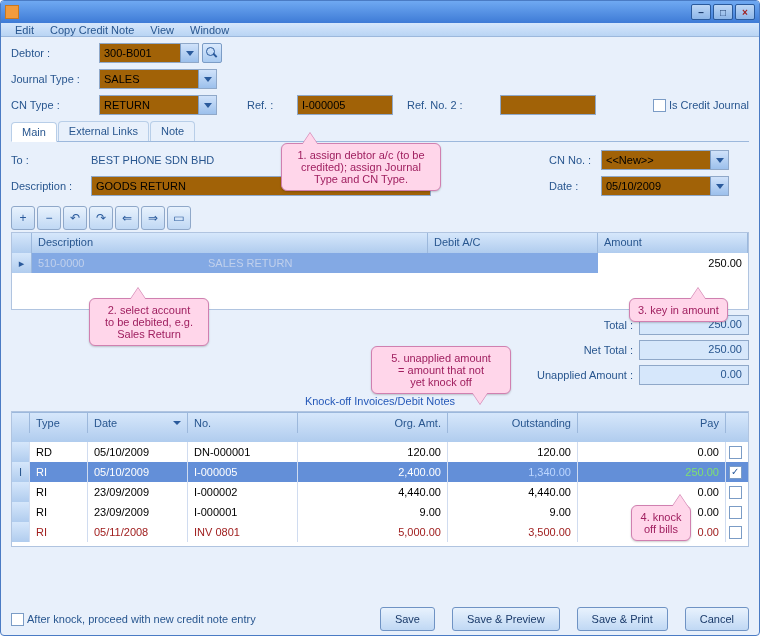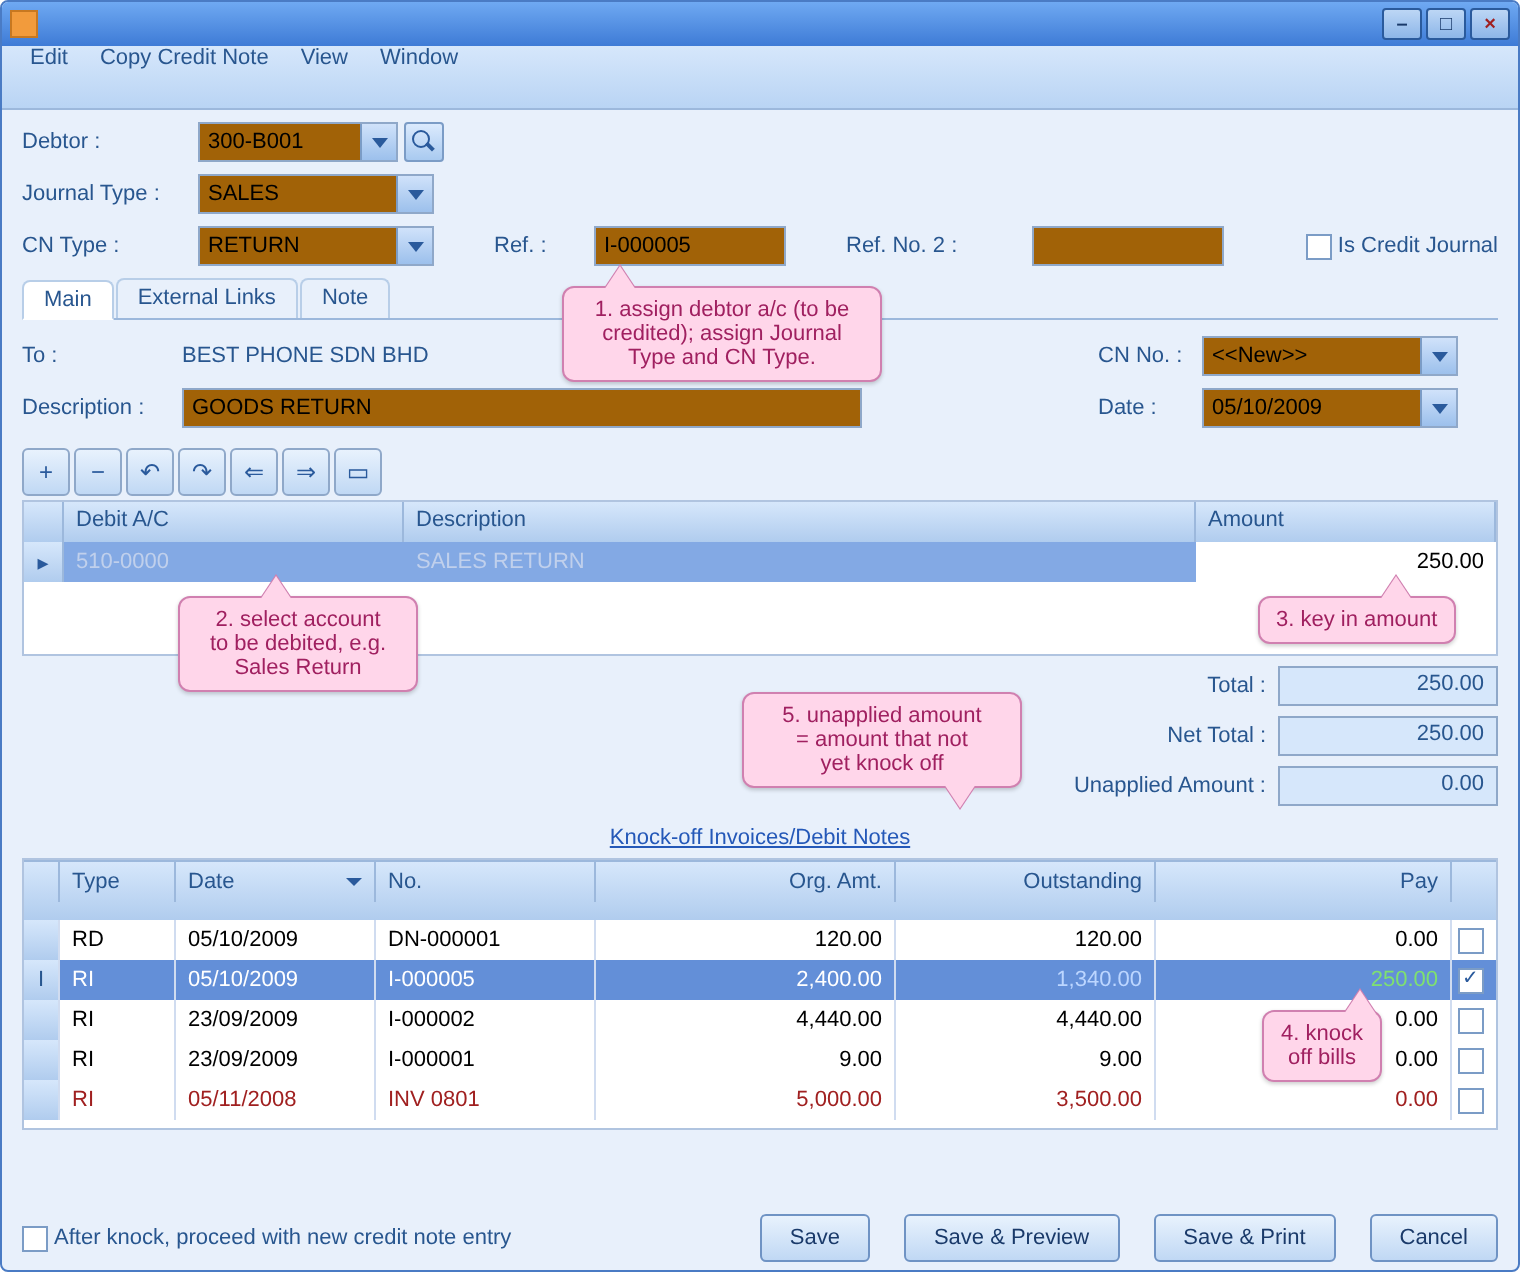--- a/index.html
+++ b/index.html
@@ -3,21 +3,21 @@
 <meta charset="utf-8">
 <style>
 * { box-sizing: border-box; margin: 0; padding: 0; font-family: Tahoma, Arial, sans-serif; font-size: 11px; }
 body { background: #fff; }
 .window { width: 760px; height: 636px; border: 1px solid #4a7bc4; border-radius: 4px; overflow: hidden; background: #e8f0fb; }
 .titlebar { height: 22px; background: linear-gradient(#6fa9f2, #3e7bd6); display: flex; align-items: center; padding: 0 4px; color: #fff; font-weight: bold; }
 .titlebar .title-icon { width: 14px; height: 14px; background: #f29b3c; border: 1px solid #c87820; margin-right: 4px; }
 .titlebar .spacer { flex: 1; }
 .win-btn { width: 20px; height: 16px; margin-left: 2px; background: linear-gradient(#bcd6f5,#8db6e8); border: 1px solid #2a5a9c; border-radius: 2px; display: flex; align-items: center; justify-content: center; color: #1a3a6a; font-weight: bold; font-size: 10px; cursor: pointer; }
 .win-btn.close { color: #a02020; }
-.menubar { height: 32px; background: linear-gradient(#d6e7fb,#b9d4f4); border-bottom: 1px solid #9cb8dc; display: flex; padding-left: 6px; }
+.menubar { height: 14px; background: linear-gradient(#d6e7fb,#b9d4f4); border-bottom: 1px solid #9cb8dc; display: flex; align-items: center; padding-left: 6px; }
 .menu-item { color: #28568f; padding: 0 8px; cursor: pointer; }
 .form-area { padding: 4px 10px 2px; }
 .form-row { display: flex; align-items: center; height: 24px; margin-bottom: 2px; }
 .form-label { color: #28568f; width: 88px; }
 .combo, .tbox { height: 20px; background: #a16207; border: 1px solid #8fa8c9; padding: 0 4px; display: flex; align-items: center; }
 .combo { position: relative; }
 .combo-btn { position: absolute; right: 0; top: 0; width: 18px; height: 18px; background: linear-gradient(#d0e2fa,#9cc0ec); border-left: 1px solid #7b9cc6; display: flex; align-items: center; justify-content: center; cursor: pointer; }
 .triangle-down { width: 0; height: 0; border-left: 4px solid transparent; border-right: 4px solid transparent; border-top: 5px solid #2a5a9c; }
 .search-btn { width: 20px; height: 20px; margin-left: 3px; background: linear-gradient(#dbeafd,#a9caf0); border: 1px solid #7b9cc6; border-radius: 2px; display: flex; align-items: center; justify-content: center; cursor: pointer; }
 .mag { width: 12px; height: 12px; position: relative; }
@@ -40,21 +40,21 @@
 .grid-head .cell { border-right: 1px solid #9cb8dc; padding: 3px 6px; color: #28568f; }
 .row-sel-col { width: 20px; background: linear-gradient(#d6e7fb,#b0ccee); border-right: 1px solid #9cb8dc; }
 .grid-body .row { display: flex; height: 20px; align-items: center; }
 .grid-body .row .cell { padding: 0 6px; height: 20px; display: flex; align-items: center; }
 .row.selected { background: #83a9e4; color: #c0d0ec; }
 .grid-empty { height: 36px; background: #fff; }
 .totals { display: flex; flex-direction: column; align-items: flex-end; margin-top: 4px; }
 .total-row { display: flex; align-items: center; height: 22px; margin-bottom: 3px; }
 .total-label { color: #28568f; text-align: right; padding-right: 6px; }
 .total-val { width: 110px; height: 20px; background: #d6e7fb; border: 1px solid #8fa8c9; text-align: right; padding: 2px 6px; color: #28568f; }
-.link { color: #2458b8; text-decoration: underline; text-align: center; margin: 6px 0 4px; cursor: pointer; }
+.link { color: #2458b8; text-align: center; margin: 6px 0 4px; cursor: pointer; }
 .grid2-head { display: flex; background: linear-gradient(#d6e7fb,#b0ccee); height: 30px; border-top:1px solid #9cb8dc; }
 .cell2 { border-right: 1px solid #d0dcf0; padding: 2px 6px; display: flex; align-items: center; height: 20px; }
 .h2 { color: #28568f; border-right: 1px solid #9cb8dc; }
 .sort-arrow { width: 0; height: 0; border-left: 4px solid transparent; border-right: 4px solid transparent; border-top: 4px solid #2a5a9c; margin-left: auto; }
 .grid2 { border: 1px solid #b0c4e0; background: #fff; }
 .grid2-row { display: flex; height: 20px; }
 .grid2-row.sel { background: #638fd8; color: #fff; }
 .grid2-row .c-red { color: #a02020; }
 .sel-mark { width: 18px; border-right:1px solid #d0dcf0; display:flex; align-items:center; justify-content:center; color:#28568f; background: linear-gradient(#d6e7fb,#b0ccee); }
 .chk-cell { width: 22px; display: flex; align-items: center; justify-content: center; }
@@ -117,21 +117,21 @@
         <div class="combo" style="width:118px">
           <span>RETURN</span>
           <div class="combo-btn">
               <div class="triangle-down"></div>
             </div>
         </div>
         <span class="form-label" style="width:50px;margin-left:30px">Ref. :</span>
         <div class="tbox" style="width:96px">
             <span>I-000005</span>
           </div>
-        <span class="form-label" style="width:93px;margin-left:30px">Ref. No. 2 :</span>
+        <span class="form-label" style="width:93px;margin-left:14px">Ref. No. 2 :</span>
         <div class="tbox" style="width:96px">
             <span></span>
           </div>
         <div style="flex:1"></div>
         <div class="chk"></div>
         <span style="color:#28568f">Is Credit Journal</span>
       </div>
 
       <div class="tabstrip">
         <div class="tab active">Main</div>
@@ -181,22 +181,22 @@
           <div class="tbtn">↶</div>
           <div class="tbtn">↷</div>
           <div class="tbtn">⇐</div>
           <div class="tbtn">⇒</div>
           <div class="tbtn">▭</div>
         </div>
 
         <div class="grid">
           <div class="grid-head">
             <div class="cell row-sel-col"></div>
+            <div class="cell" style="flex:1">Description</div>
             <div class="cell" style="width:170px">Debit A/C</div>
-            <div class="cell" style="flex:1">Description</div>
             <div class="cell" style="width:150px">Amount</div>
           </div>
           <div class="grid-body">
             <div class="row selected">
               <div class="cell row-sel-col" style="display:flex;align-items:center;justify-content:center;color:#2a5a9c">▸</div>
               <div class="cell" style="width:170px">510-0000</div>
               <div class="cell" style="flex:1">SALES RETURN</div>
               <div class="cell r" style="width:150px;background:#fff;color:#000">250.00</div>
             </div>
             <div class="grid-empty"></div>

